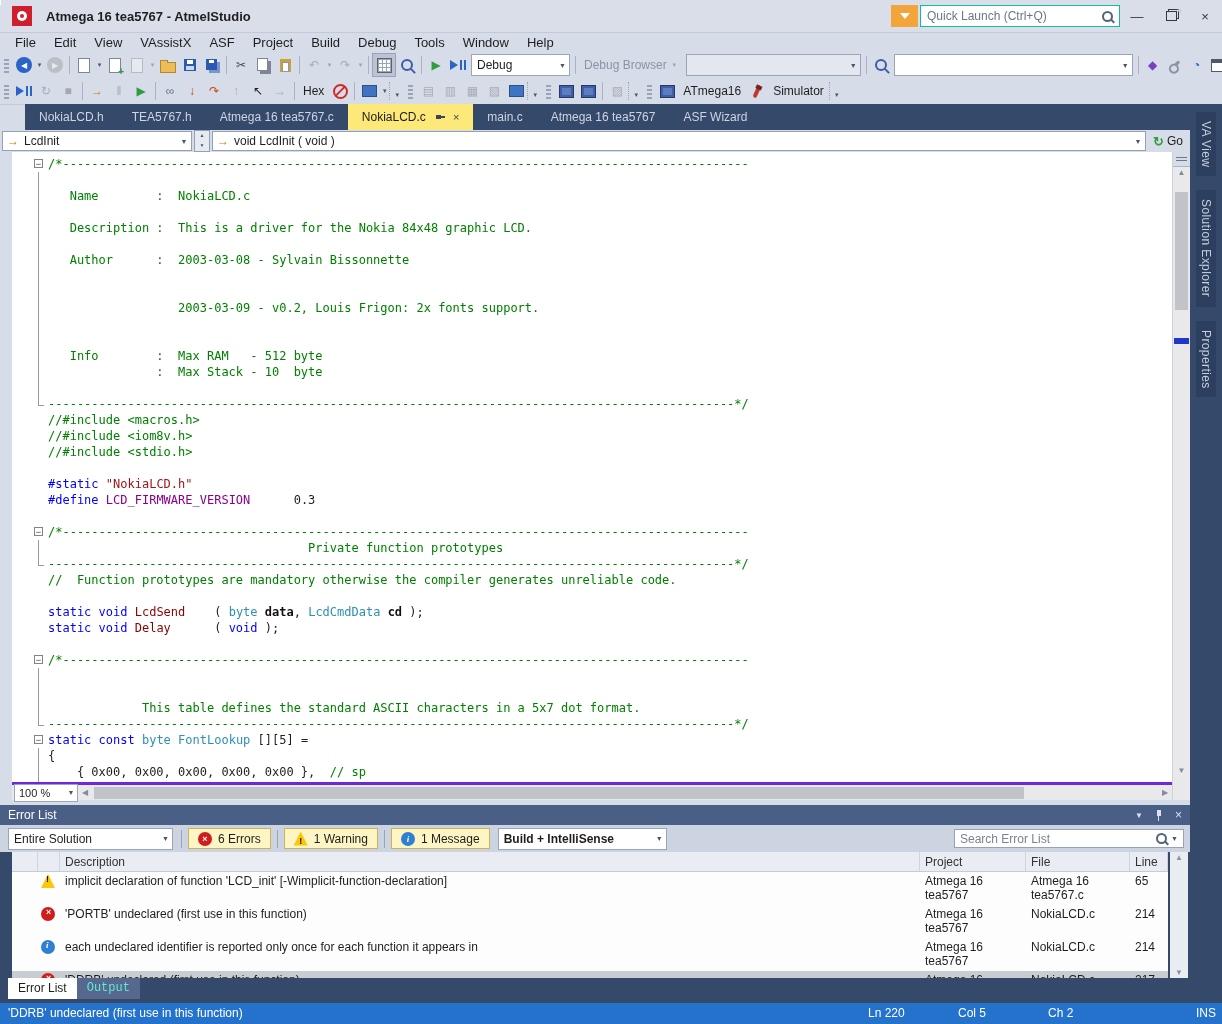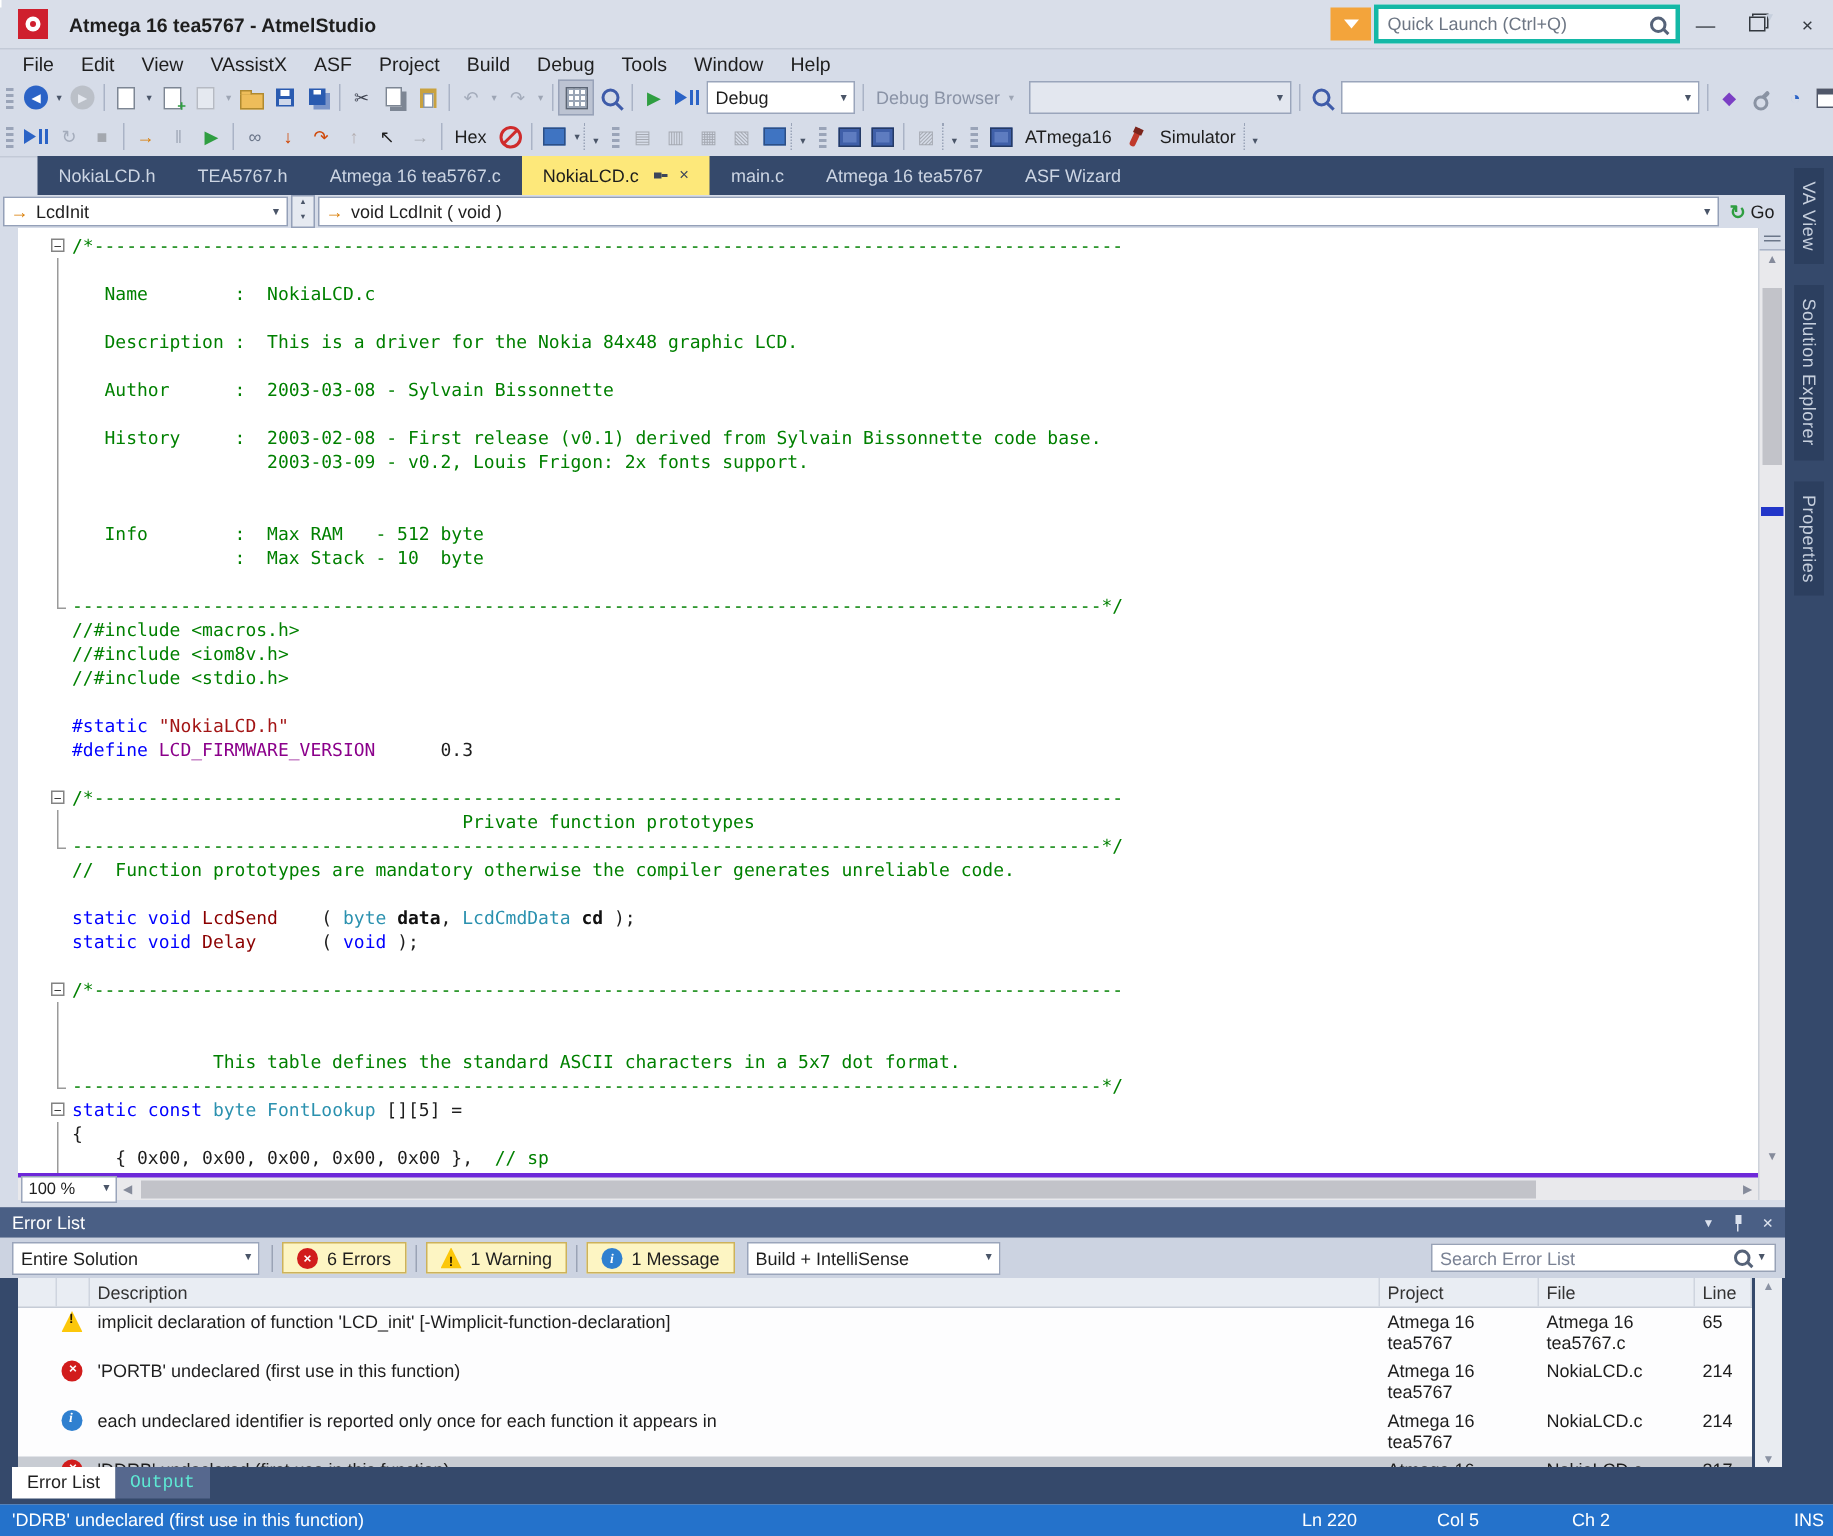--- a/index.html
+++ b/index.html
@@ -7,21 +7,21 @@
        font-family:"Liberation Sans",sans-serif;font-size:12px;color:#1e1e1e;}
   .abs{position:absolute;}
   
   #titlebar{left:0;top:0;width:1222px;height:32px;background:#d9dee9;display:flex;align-items:center;border-bottom:1px solid #c3cad7;}
   .atmel-logo{width:20px;height:20px;background:#cf1f2e;margin-left:12px;position:relative;flex:0 0 auto;}
   .atmel-logo::after{content:'';position:absolute;left:5px;top:5px;width:10px;height:10px;border-radius:50%;background:#fff;}
   .atmel-logo::before{content:'';position:absolute;left:8px;top:8px;width:4px;height:4px;border-radius:50%;background:#cf1f2e;z-index:1;}
   #win-title{font-weight:bold;font-size:13px;margin-left:14px;}
   #titlebar .spacer{flex:1;}
   .ql-filter{width:27px;height:22px;background:#f3a43b;display:flex;align-items:center;justify-content:center;color:#fff;font-size:10px;}
-  .ql-box{width:186px;height:20px;background:#fff;border:3px solid #14b8a6;display:flex;align-items:center;padding:0 6px;color:#6d7684;margin-left:2px;justify-content:flex-end;}
+  .ql-box{width:186px;height:20px;background:#fff;border:1px solid #14b8a6;display:flex;align-items:center;padding:0 6px;color:#6d7684;margin-left:2px;justify-content:flex-end;}
   .ql-box .ph{flex:1;}
   .mag{width:7px;height:7px;border:2px solid #566379;border-radius:50%;position:relative;flex:0 0 auto;}
   .mag::after{content:'';position:absolute;width:5px;height:2px;background:#566379;transform:rotate(45deg);right:-4px;bottom:-2px;}
   .winbtn{width:34px;height:24px;display:flex;align-items:center;justify-content:center;color:#33383f;font-size:13px;}
   .k-restore{width:9px;height:8px;border:1px solid #33383f;background:#d9dee9;box-shadow:2px -2px 0 -1px #d9dee9,2px -2px 0 0 #33383f;}
   
   #menubar{left:0;top:32px;width:1222px;height:20px;display:flex;align-items:center;padding-left:6px;font-size:13px;}
   .menu-item{padding:1px 9px;}
   
   .tbar{display:flex;align-items:center;background:#d6dce8;border-bottom:1px solid #c3cad7;}
@@ -447,21 +447,21 @@
 
 <div id="editor" class="abs">
     <div class="code-line"><span class="fold box"></span><span class="com">/*-----------------------------------------------------------------------------------------------</span></div>
     <div class="code-line"><span class="fold mid"></span></div>
     <div class="code-line"><span class="fold mid"></span><span class="com">   Name        :  NokiaLCD.c</span></div>
     <div class="code-line"><span class="fold mid"></span></div>
     <div class="code-line"><span class="fold mid"></span><span class="com">   Description :  This is a driver for the Nokia 84x48 graphic LCD.</span></div>
     <div class="code-line"><span class="fold mid"></span></div>
     <div class="code-line"><span class="fold mid"></span><span class="com">   Author      :  2003-03-08 - Sylvain Bissonnette</span></div>
     <div class="code-line"><span class="fold mid"></span></div>
-    <div class="code-line"><span class="fold mid"></span><span class="com">   History     :  2003-02-08 - First release (v0.1) derived from Sylvain Bissonnette code base.</span></div>
+    <div class="code-line"><span class="fold mid"></span></div>
     <div class="code-line"><span class="fold mid"></span><span class="com">                  2003-03-09 - v0.2, Louis Frigon: 2x fonts support.</span></div>
     <div class="code-line"><span class="fold mid"></span></div>
     <div class="code-line"><span class="fold mid"></span></div>
     <div class="code-line"><span class="fold mid"></span><span class="com">   Info        :  Max RAM   - 512 byte</span></div>
     <div class="code-line"><span class="fold mid"></span><span class="com">               :  Max Stack - 10  byte</span></div>
     <div class="code-line"><span class="fold mid"></span></div>
     <div class="code-line"><span class="fold end"></span><span class="com">-----------------------------------------------------------------------------------------------*/</span></div>
     <div class="code-line"><span class="com">//#include &lt;macros.h&gt;</span></div>
     <div class="code-line"><span class="com">//#include &lt;iom8v.h&gt;</span></div>
     <div class="code-line"><span class="com">//#include &lt;stdio.h&gt;</span></div>
@@ -534,21 +534,21 @@
     <span class="eptsep"></span>
     <div class="tgl">
       <span class="sev warning">!</span>
       <span>1 Warning</span>
     </div>
     <span class="eptsep"></span>
     <div class="tgl">
       <span class="sev message">i</span>
       <span>1 Message</span>
     </div>
-    <div class="combo" style="width:162px;">
+    <div class="combo" style="width:162px;font-weight:bold;">
       <span class="cv">Build + IntelliSense</span>
       <span class="ca">▼</span>
     </div>
     <div id="ep-search">
       <span class="ph">Search Error List</span>
       <span class="mag"></span>
       <span class="ca">▼</span>
     </div>
   </div>
   <div id="egrid">

